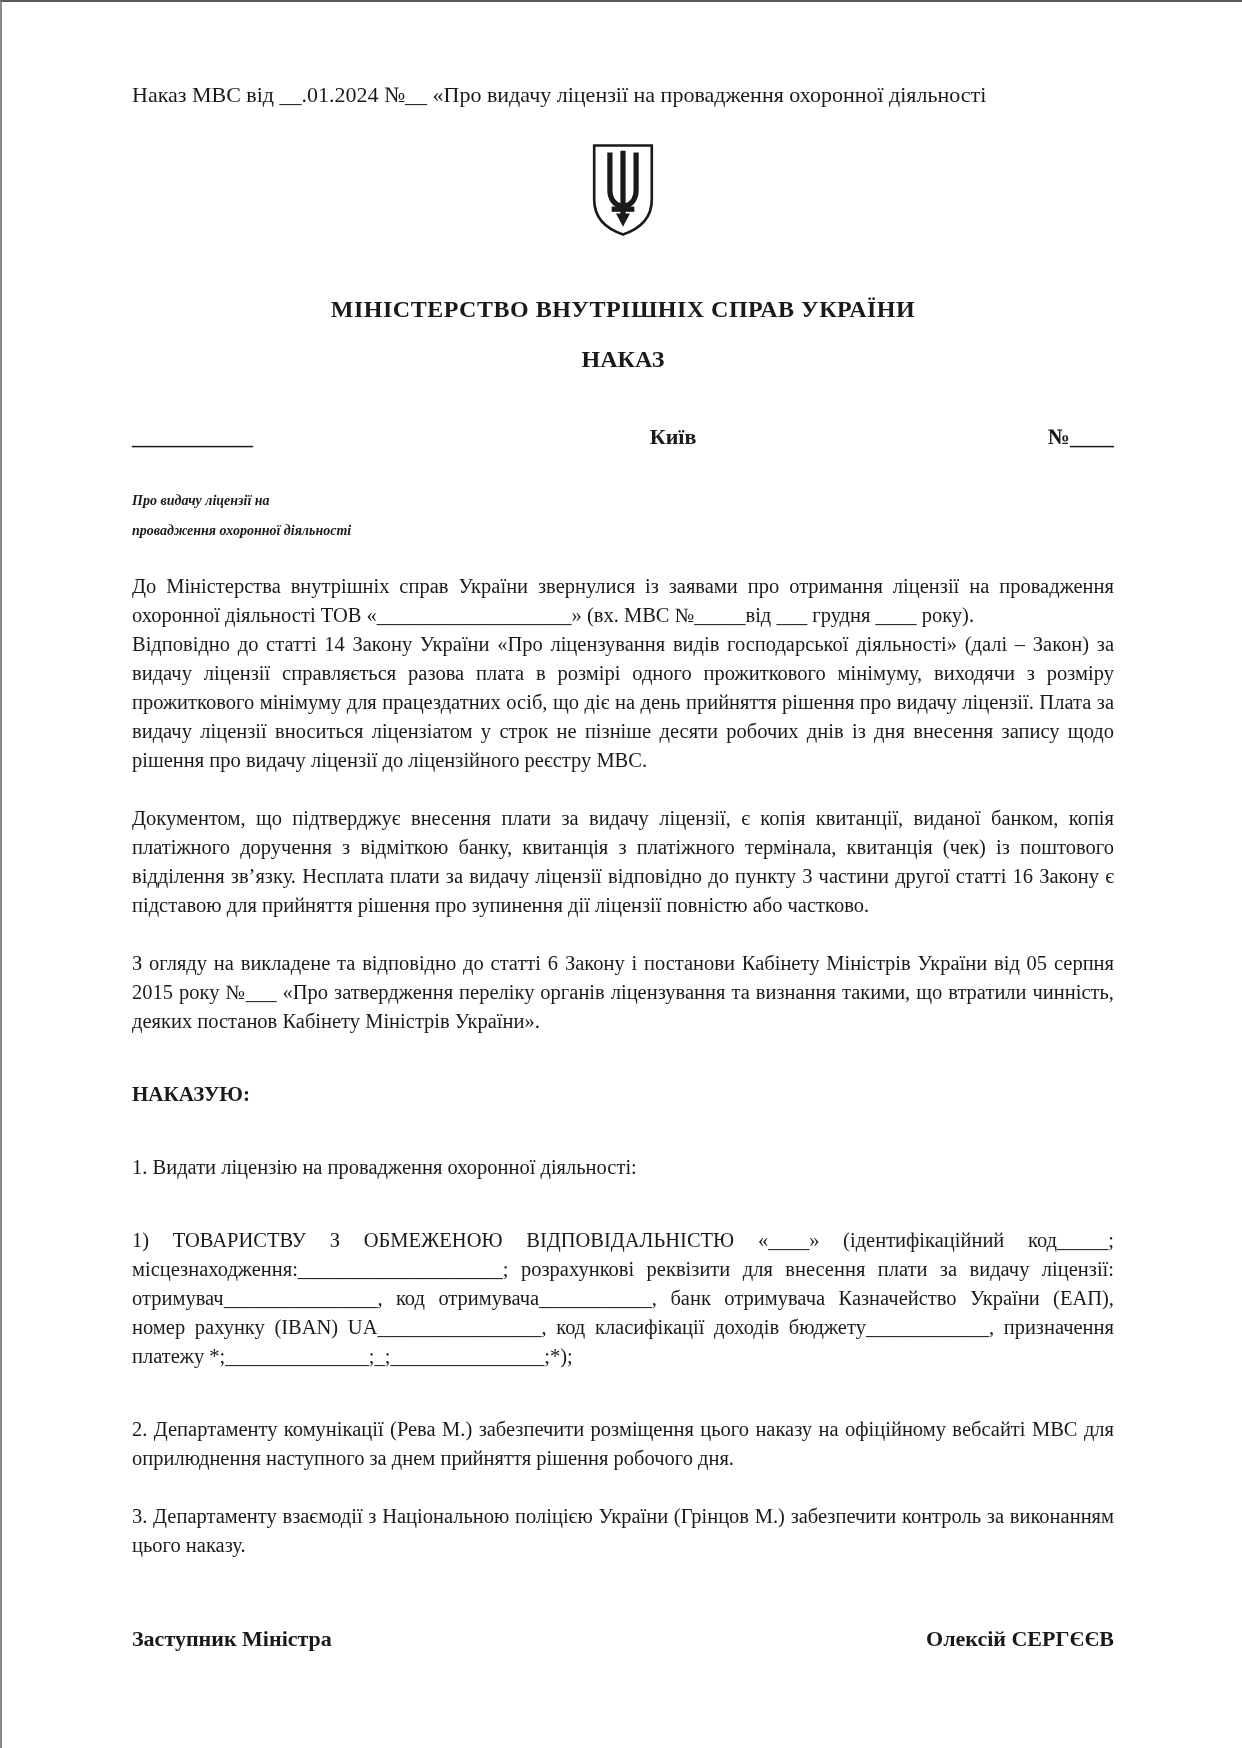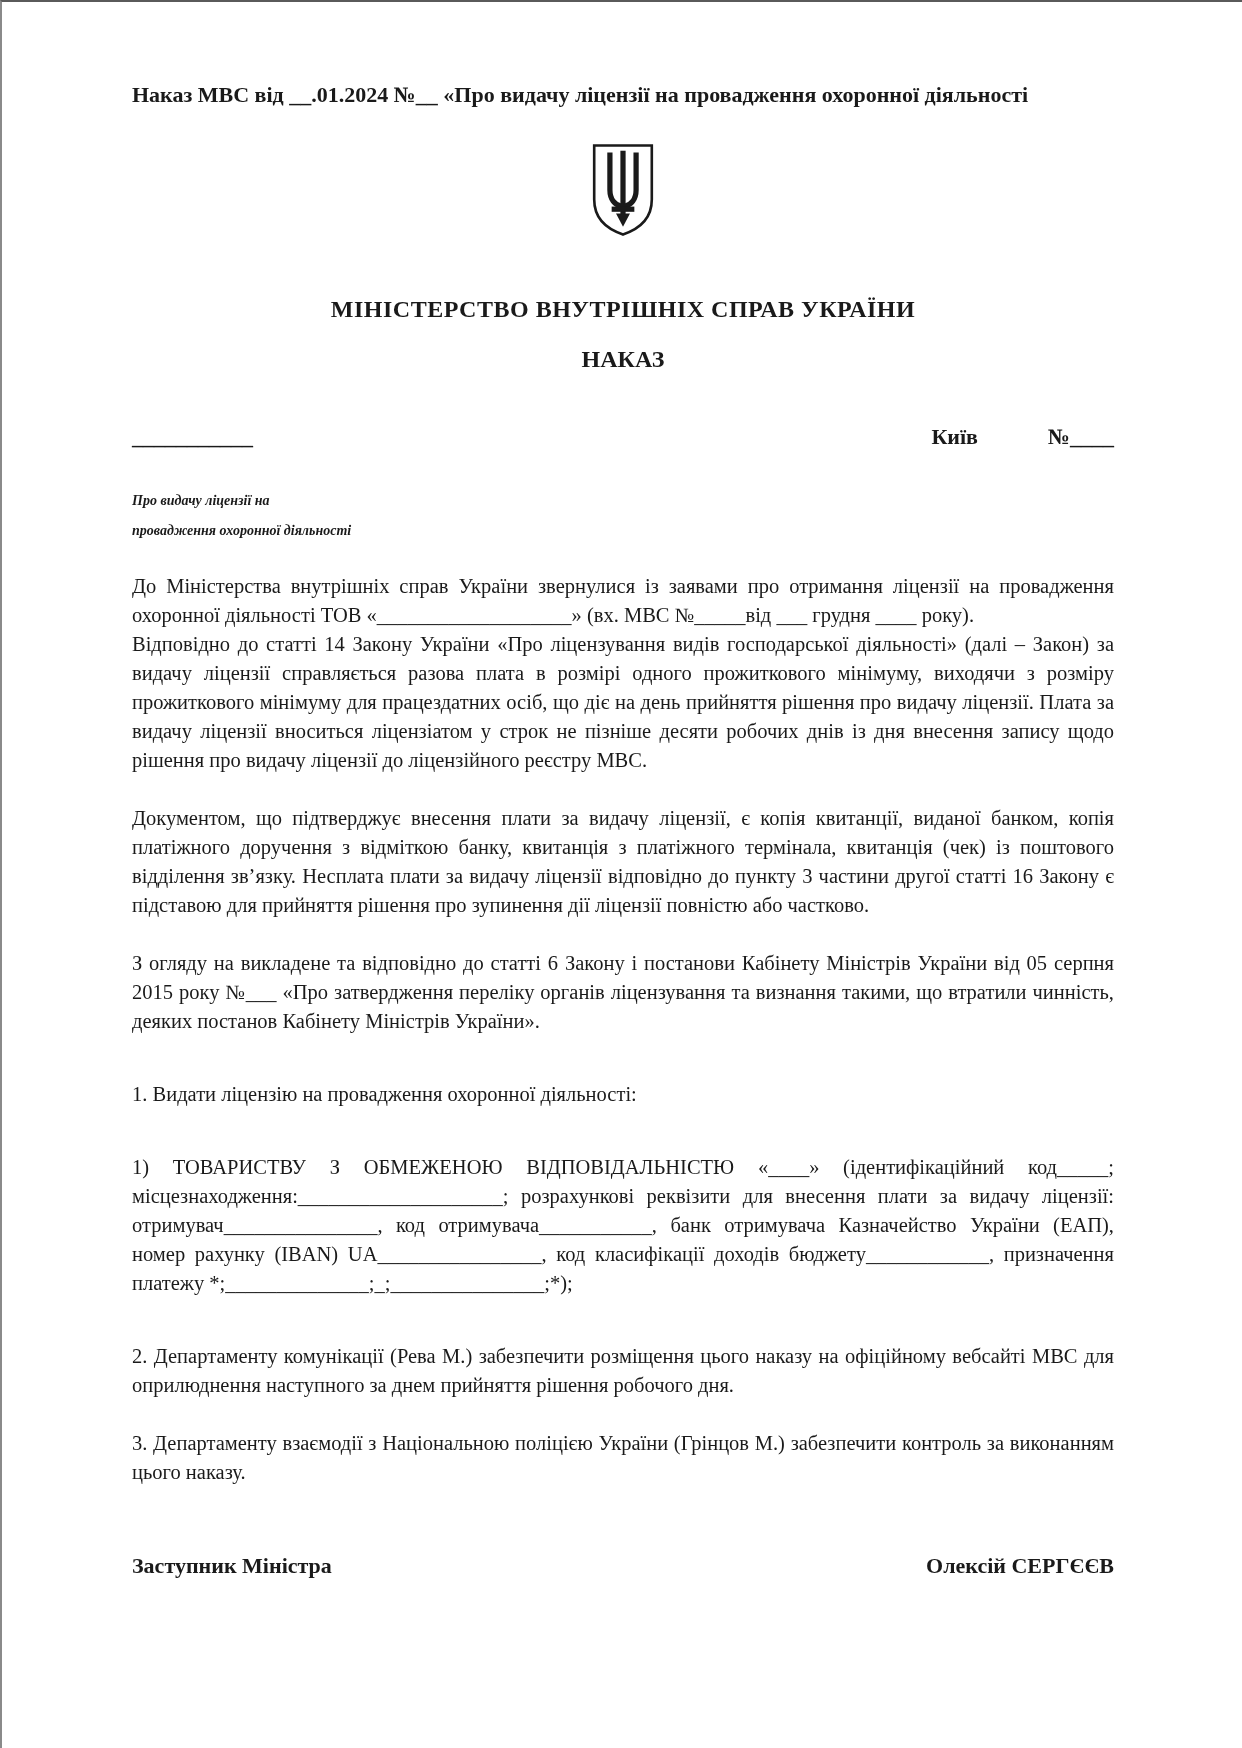--- a/index.html
+++ b/index.html
@@ -20,21 +20,21 @@
     color: #1a1a1a;
   }
   .content {
     position: absolute;
     left: 130px;
     top: 78px;
     width: 982px;
   }
   .ref-header {
     font-size: 22px;
-    font-weight: bold;
+    font-weight: normal;
     line-height: 30px;
     margin: 0 0 32px 0;
     text-align: left;
   }
   .emblem-wrap {
     text-align: center;
     margin: 0 0 52px 0;
   }
   .emblem-wrap svg { display: inline-block; }
   .ministry-title {
@@ -55,21 +55,21 @@
   .meta-row {
     display: flex;
     justify-content: space-between;
     align-items: baseline;
     font-size: 22px;
     font-weight: bold;
     line-height: 30px;
     margin: 0 0 34px 0;
     gap: 16px;
   }
-  .meta-row .city { flex: 1; text-align: right; padding-left: 60px; }
+  .meta-row .city { flex: 1; text-align: center; padding-left: 60px; }
   .meta-row .date-blank { width: 160px; }
   .meta-row .num { width: 120px; text-align: right; }
   .subject {
     font-size: 14px;
     font-weight: bold;
     font-style: italic;
     line-height: 30px;
     margin: 0 0 26px 0;
   }
   .body-text p {
@@ -139,20 +139,21 @@
       <div>провадження охоронної діяльності</div>
     </div>
 
     <div class="body-text">
       <p>До Міністерства внутрішніх справ України звернулися із заявами про отримання ліцензії на провадження охоронної діяльності ТОВ «___________________» (вх. МВС №_____від ___ грудня ____ року).</p>
       <p class="gap-after">Відповідно до статті 14 Закону України «Про ліцензування видів господарської діяльності» (далі – Закон) за видачу ліцензії справляється разова плата в розмірі одного прожиткового мінімуму, виходячи з розміру прожиткового мінімуму для працездатних осіб, що діє на день прийняття рішення про видачу ліцензії. Плата за видачу ліцензії вноситься ліцензіатом у строк не пізніше десяти робочих днів із дня внесення запису щодо рішення про видачу ліцензії до ліцензійного реєстру МВС.</p>
       <p class="gap-after">Документом, що підтверджує внесення плати за видачу ліцензії, є копія квитанції, виданої банком, копія платіжного доручення з відміткою банку, квитанція з платіжного термінала, квитанція (чек) із поштового відділення зв’язку. Несплата плати за видачу ліцензії відповідно до пункту 3 частини другої статті 16 Закону є підставою для прийняття рішення про зупинення дії ліцензії повністю або частково.</p>
       <p class="big-gap-after">З огляду на викладене та відповідно до статті 6 Закону і постанови Кабінету Міністрів України від 05 серпня 2015 року №___  «Про затвердження переліку органів ліцензування та визнання такими, що втратили чинність, деяких постанов Кабінету Міністрів України».</p>
     </div>
 
+    <p class="resolve-heading">НАКАЗУЮ:</p>
 
     <p class="order-item">1. Видати ліцензію на провадження охоронної діяльності:</p>
 
     <p class="order-item wide">1) ТОВАРИСТВУ З ОБМЕЖЕНОЮ ВІДПОВІДАЛЬНІСТЮ «____» (ідентифікаційний код_____; місцезнаходження:____________________; розрахункові реквізити для внесення плати за видачу ліцензії: отримувач_______________, код отримувача___________, банк отримувача Казначейство України (ЕАП), номер рахунку (IBAN) UA________________, код класифікації доходів бюджету____________, призначення платежу *;______________;_;_______________;*);</p>
 
     <p class="order-item tight">2. Департаменту комунікації (Рева М.) забезпечити розміщення цього наказу на офіційному вебсайті МВС для оприлюднення наступного за днем прийняття рішення робочого дня.</p>
 
     <p class="order-item">3. Департаменту взаємодії з Національною поліцією України (Грінцов М.) забезпечити контроль за виконанням цього наказу.</p>
 
     <div class="signature-row">

